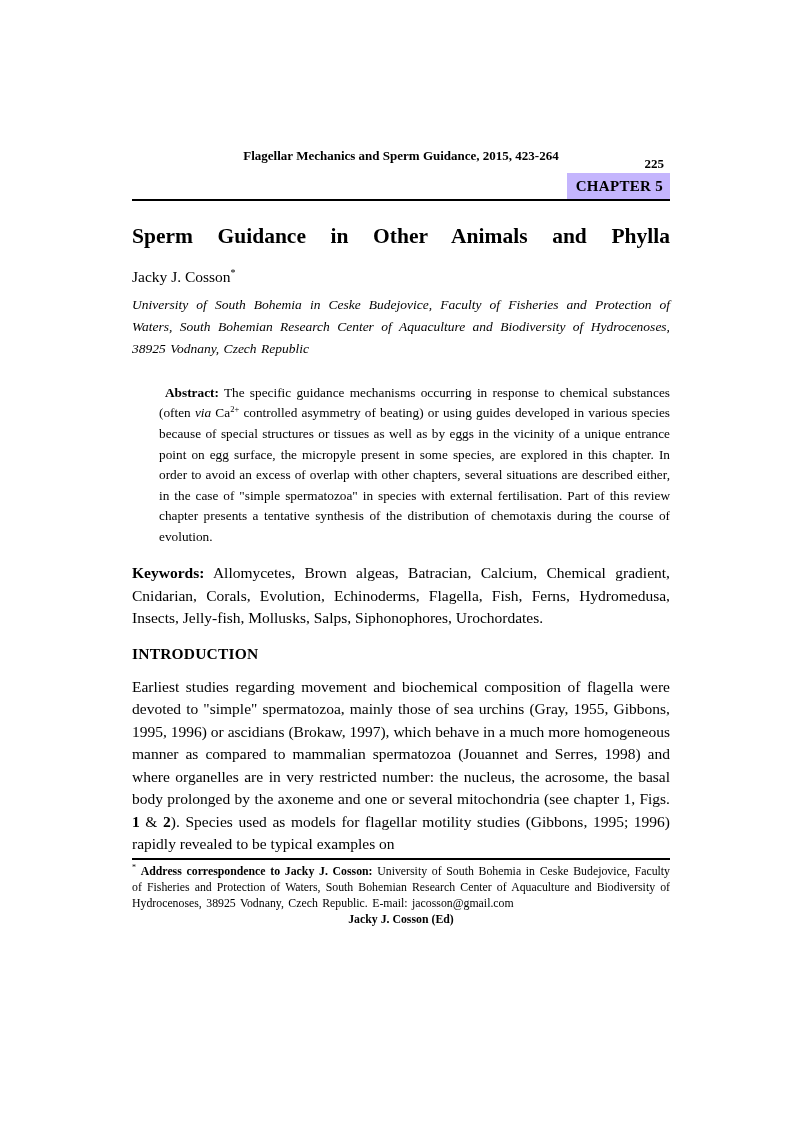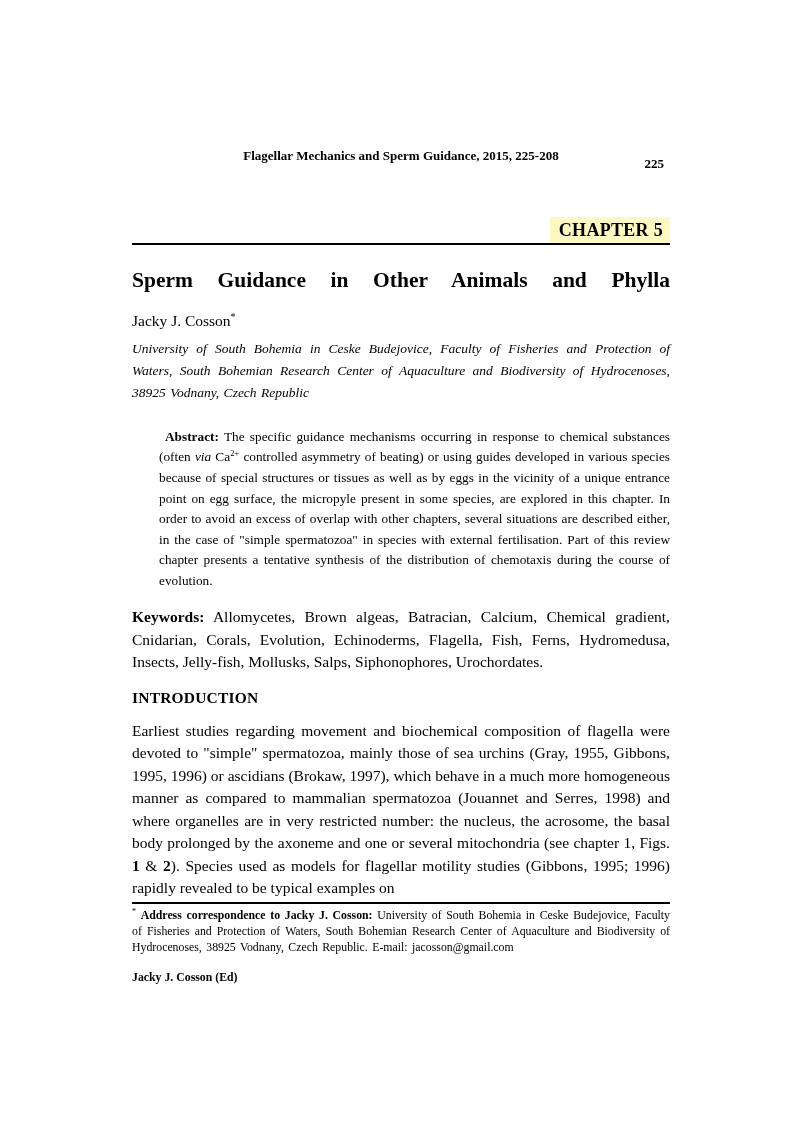--- a/index.html
+++ b/index.html
@@ -39,27 +39,26 @@
     position: absolute;
     right: 6px;
     top: 8px;
   }
   .chapter-row {
     text-align: right;
     margin-top: 9px;
   }
   .chapter-badge {
     display: inline-block;
-    background: #fef9c3;
-    font-size: 18px;
+    background: #c4b5fd;
+    font-size: 15px;
     font-weight: bold;
     line-height: 24px;
     padding: 1px 7px 1px 9px;
     letter-spacing: 0.3px;
-    margin-top: 44px;
   }
 
   
   .title {
     margin: 19px 0 0 0;
     font-size: 21.5px;
     font-weight: bold;
     line-height: 32.5px;
   }
   .title-line1 {
@@ -138,38 +137,37 @@
     text-align: justify;
     word-spacing: 1.5px;
   }
   .footnote-block sup {
     font-size: 8px;
     line-height: 0;
   }
 
   
   .imprint {
-    margin-top: 14px;
-    text-align: left;
+    text-align: center;
     font-size: 11.8px;
     font-weight: bold;
     line-height: 16px;
   }
 
   b, i, span, sup { white-space: pre-wrap; }
 </style>
 </head>
 <body>
 
 <div class="page">
   <div class="content">
 
     <div class="header-block">
       <div class="running-head">
-        <span class="journal">Flagellar Mechanics and Sperm Guidance</span><span class="meta">, 2015, 225-208</span>
+        <span class="journal">Flagellar Mechanics and Sperm Guidance</span><span class="meta">, 2015, 423-264</span>
         <span class="pagenum">225</span>
       </div>
       <div class="chapter-row">
         <span class="chapter-badge">CHAPTER 5</span>
       </div>
     </div>
 
     <h1 class="title">
       <span class="title-line1">Sperm Guidance in Other Animals and Phylla</span>
     </h1>

